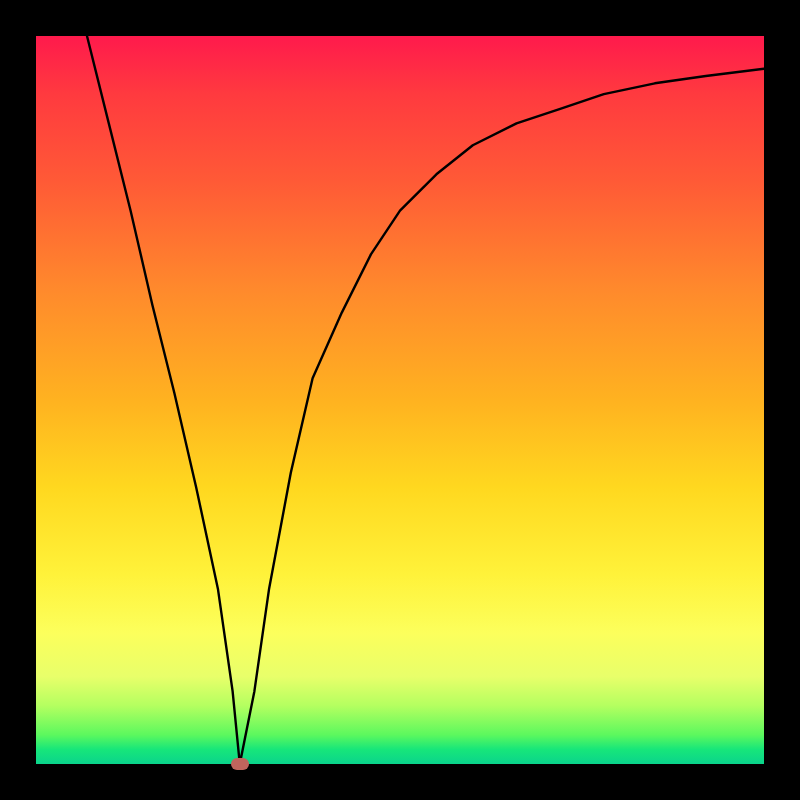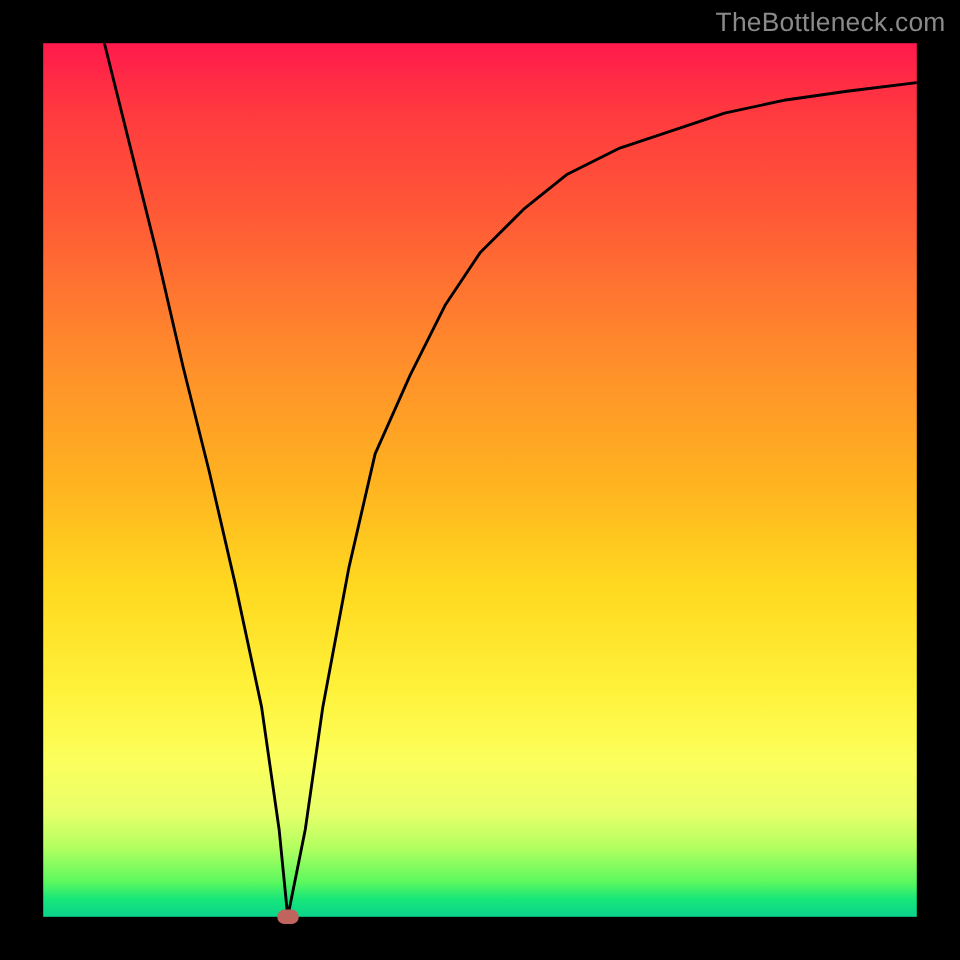--- a/index.html
+++ b/index.html
@@ -74,14 +74,13 @@
 </head>
 <body>
 
 <div class="frame">
   <div class="plot">
     <svg class="curve" viewBox="0 0 728 728">
       <path id="curve-path" d="M 51.0 0.0 L 72.8 87.4 L 94.6 174.7 L 116.5 269.4 L 138.3 356.7 L 160.2 451.4 L 182.0 553.3 L 196.6 655.2 L 203.8 728.0 L 218.4 655.2 L 233.0 553.3 L 254.8 436.8 L 276.6 342.2 L 305.8 276.6 L 334.9 218.4 L 364.0 174.7 L 400.4 138.3 L 436.8 109.2 L 480.5 87.4 L 524.2 72.8 L 567.8 58.2 L 618.8 47.3 L 669.8 40.0 L 728.0 32.8" fill="none" stroke="#000" stroke-width="2.4" stroke-linecap="round" stroke-linejoin="round"></path>
     </svg>
     <div class="marker" id="marker" style="left: 203.8px; top: 728px;"></div>
   </div>
-  <div class="watermark">TheBottleneck.com</div>
 </div>
 
 </body></html>

